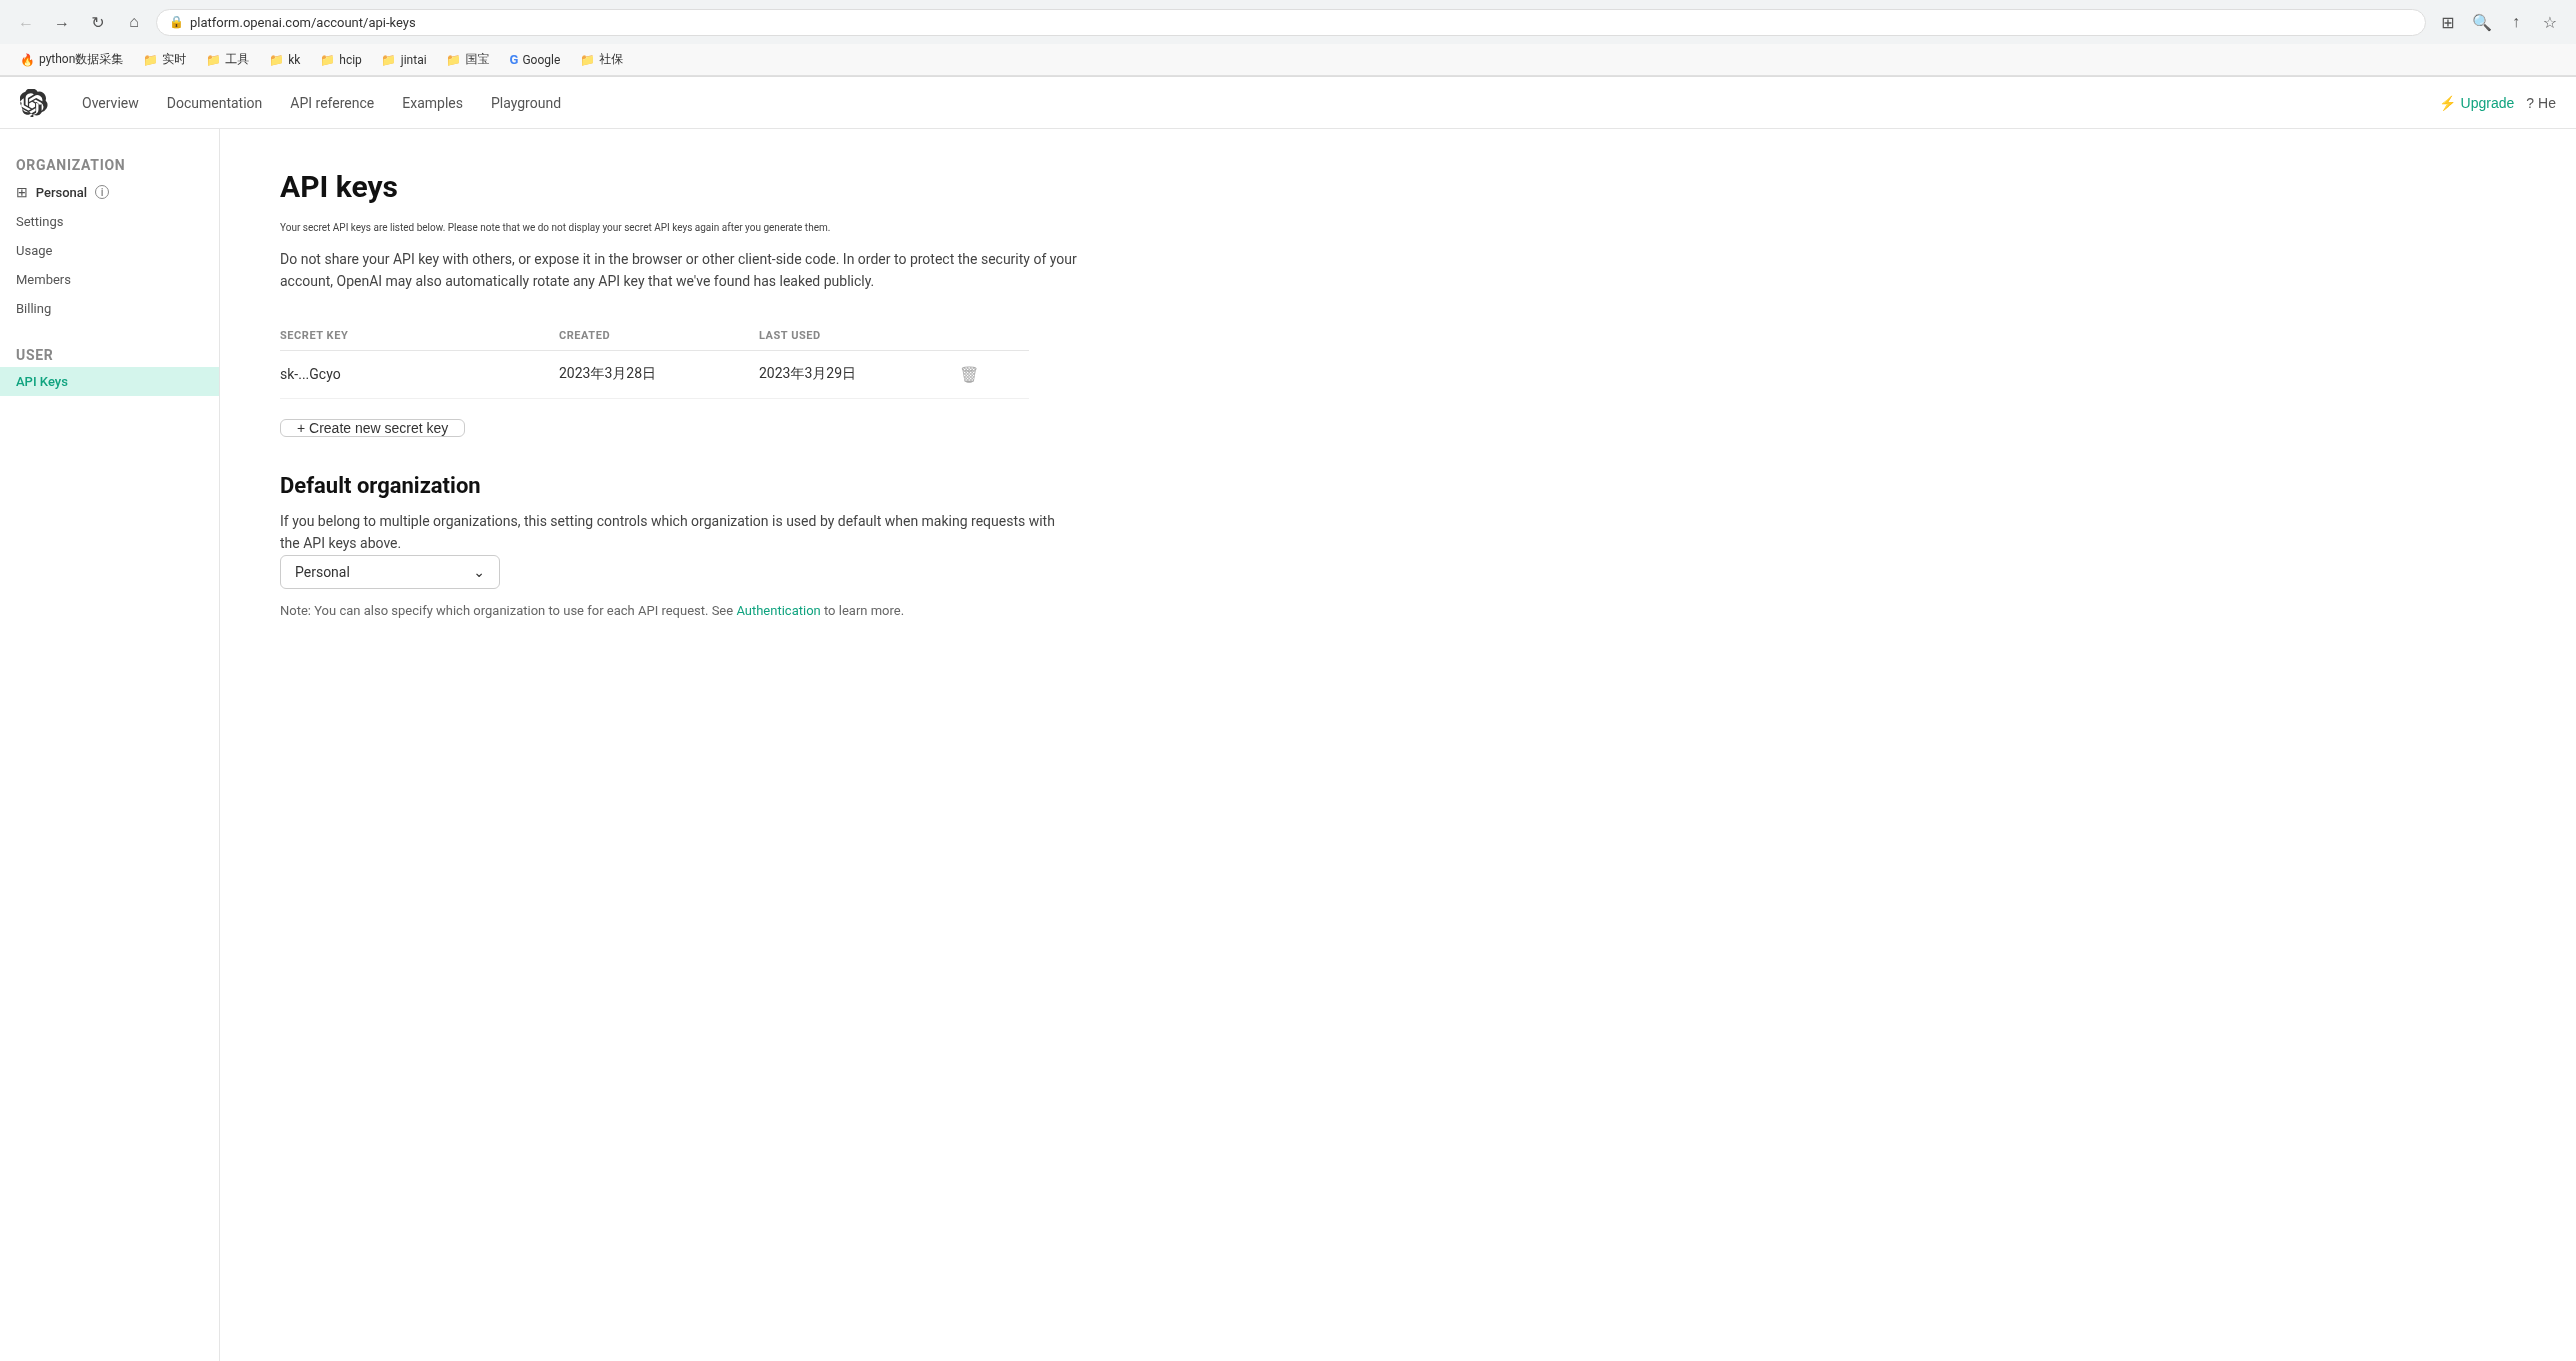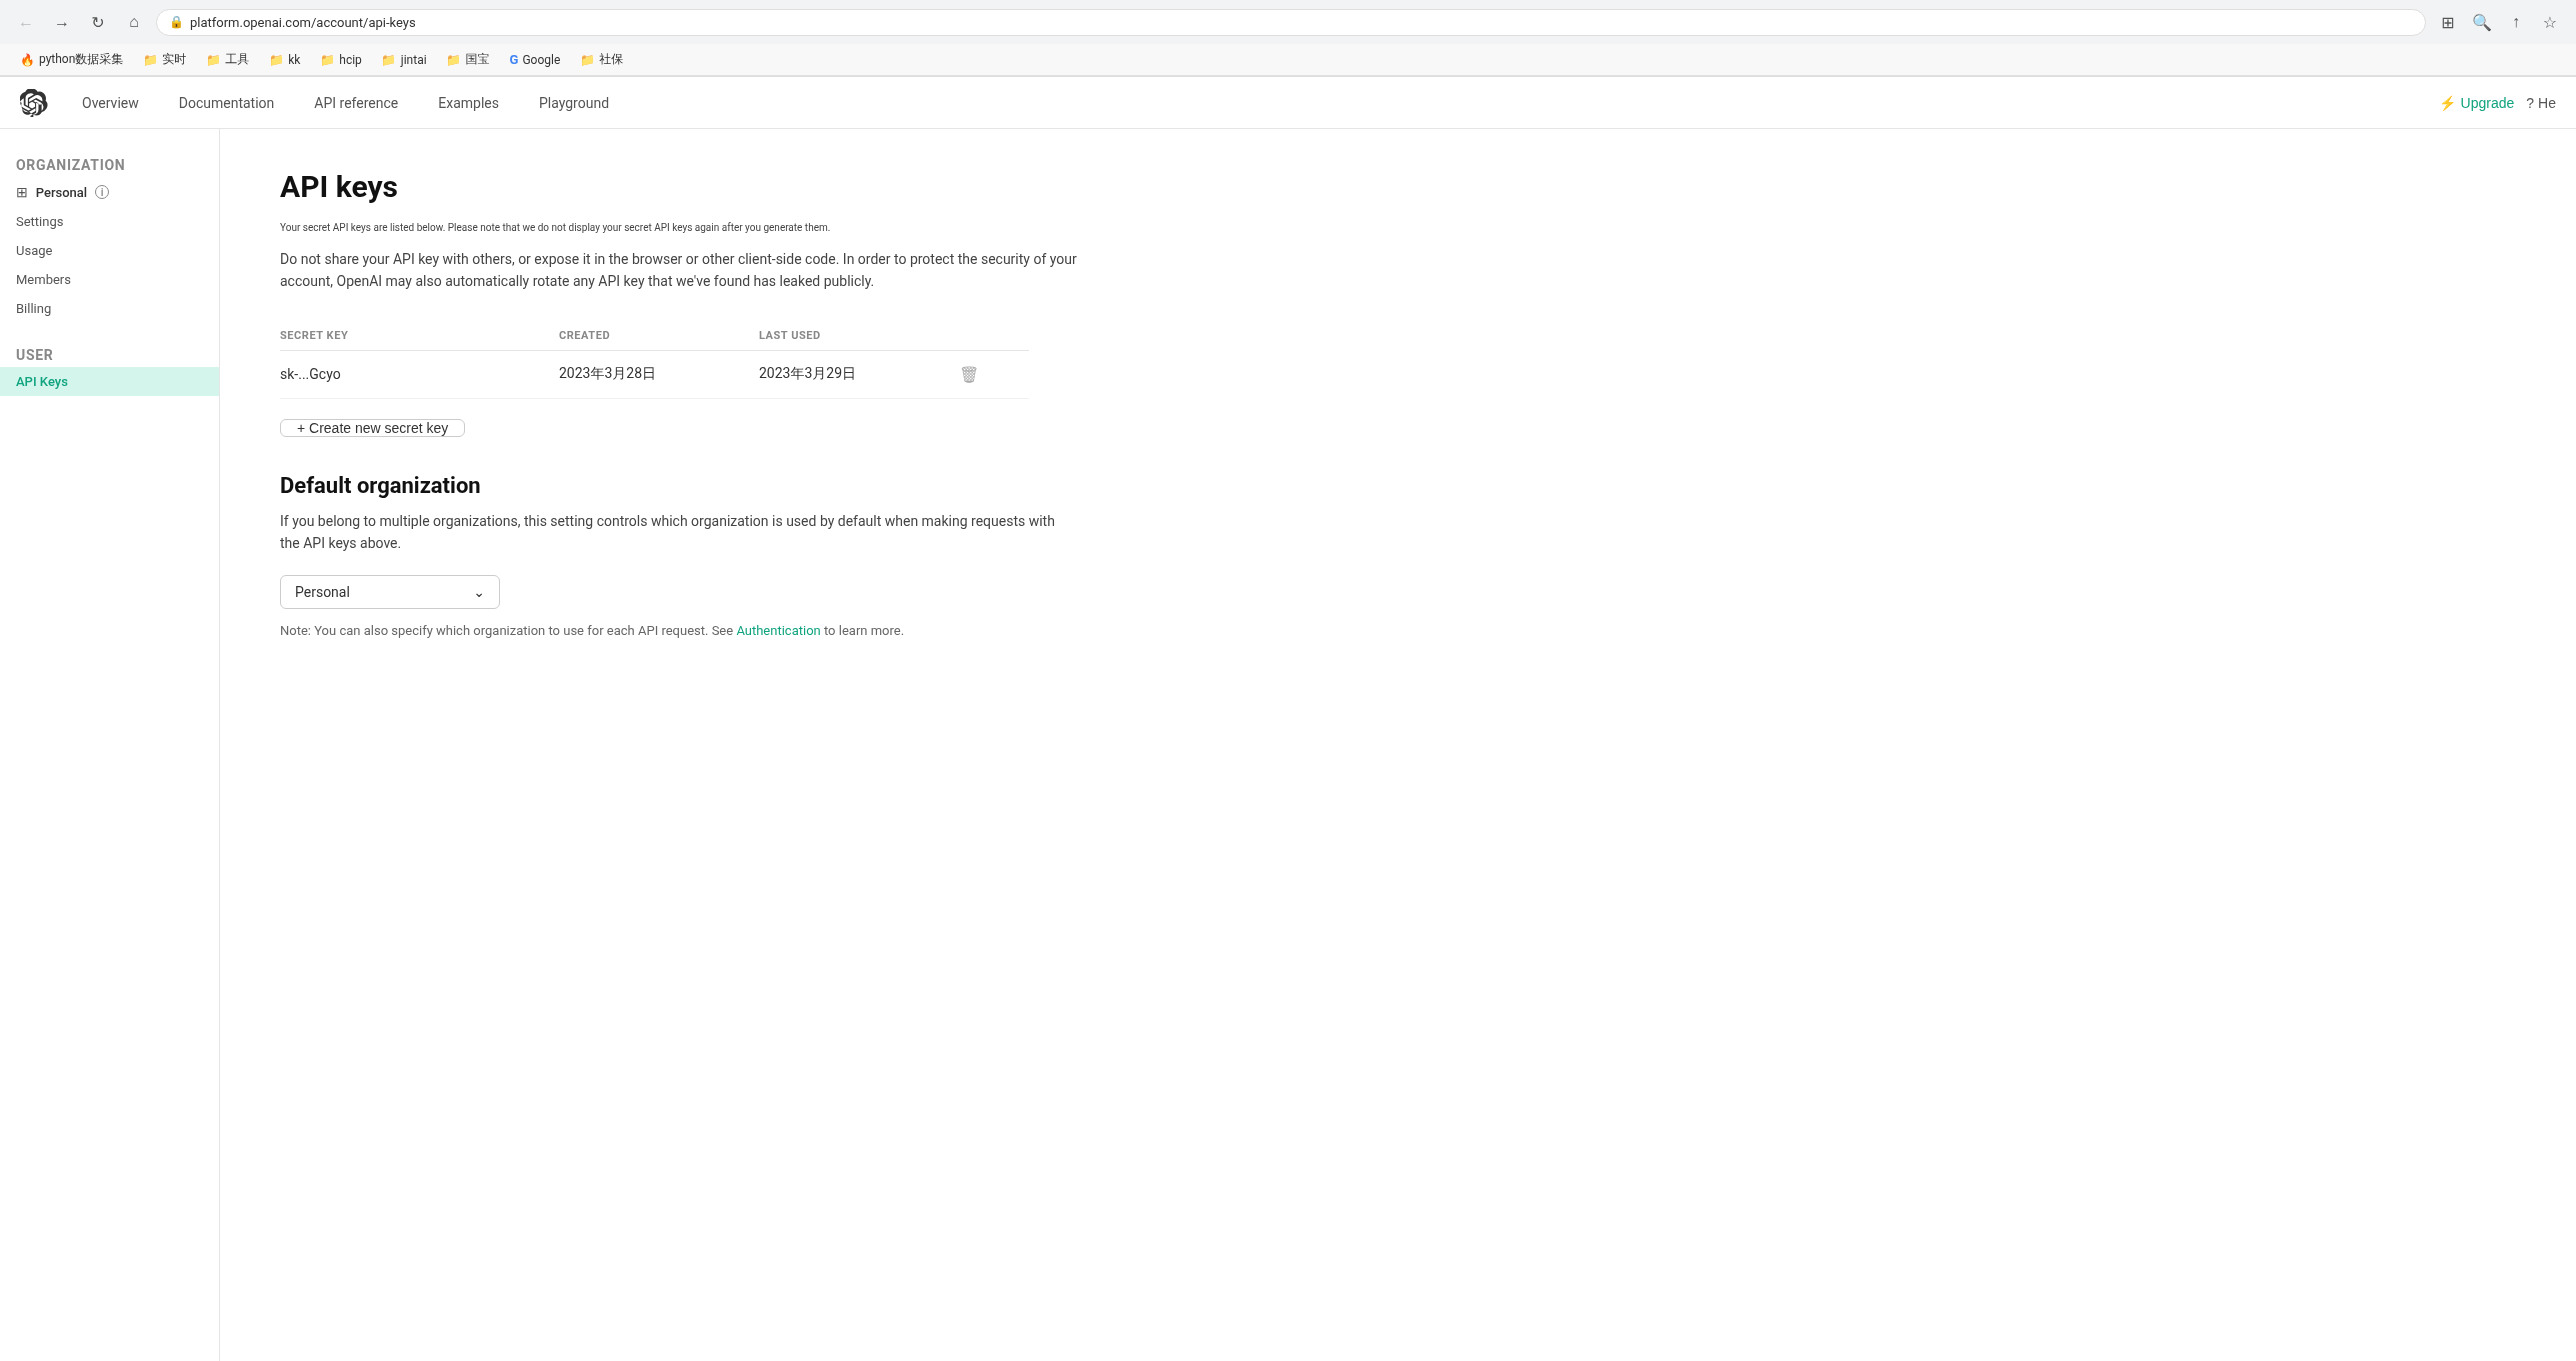--- a/index.html
+++ b/index.html
@@ -18,21 +18,21 @@
     .bookmarks-bar { display: flex; align-items: center; padding: 4px 12px; gap: 4px; font-size: 12px; border-bottom: 1px solid #e0e0e0; background: #f8f8f8; }
     .bookmark-item { display: flex; align-items: center; gap: 4px; padding: 3px 8px; border-radius: 4px; cursor: pointer; white-space: nowrap; }
     .bookmark-folder-icon { font-size: 12px; color: #f5a623; }
 
     
     .app-container { display: flex; flex-direction: column; height: calc(100vh - 70px); }
 
     
     .top-nav { display: flex; align-items: center; padding: 0 20px; height: 52px; border-bottom: 1px solid #e5e5e5; background: #fff; }
     .nav-logo { width: 32px; height: 32px; margin-right: 20px; }
-    .nav-links { display: flex; align-items: center; gap: 12px; justify-content: flex-end; }
+    .nav-links { display: flex; align-items: center; gap: 0; justify-content: flex-end; }
     .nav-link { padding: 8px 14px; border-radius: 6px; cursor: pointer; font-size: 14px; color: #555; text-decoration: none; border: none; background: transparent; }
     .nav-right { margin-left: auto; display: flex; align-items: center; gap: 12px; }
     .upgrade-btn { display: flex; align-items: center; gap: 4px; color: #10a37f; font-size: 14px; font-weight: 500; cursor: pointer; border: none; background: transparent; }
     .help-btn { display: flex; align-items: center; gap: 4px; color: #555; font-size: 14px; cursor: pointer; border: none; background: transparent; }
 
     
     .content-layout { display: flex; flex: 1; overflow: hidden; }
 
     
     .sidebar { width: 220px; min-width: 220px; border-right: 1px solid #e5e5e5; padding: 20px 0; overflow-y: auto; background: #fff; }
@@ -57,21 +57,21 @@
     .table-header-cell { font-size: 11px; font-weight: 700; color: #888; text-transform: uppercase; letter-spacing: 0.05em; }
     .table-row { display: grid; grid-template-columns: 279px 200px 200px 60px; padding: 14px 0; border-bottom: 1px solid #f0f0f0; align-items: center; }
     .table-cell { font-size: 14px; color: #333; }
     .delete-icon { color: #aaa; cursor: pointer; font-size: 16px; }
 
     
     .create-key-btn { display: inline-flex; align-items: center; gap: 6px; padding: 0 16px; border: 1px solid #ccc; border-radius: 6px; background: #fff; color: #333; font-size: 14px; cursor: pointer; margin-bottom: 36px; }
 
     
     .section-title-lg { font-size: 22px; font-weight: 700; color: #111; margin-bottom: 12px; }
-    .section-desc { font-size: 14px; color: #444; line-height: 1.6; margin-bottom: 20px; max-width: 798px; }
+    .section-desc { font-size: 14px; color: #444; line-height: 1.6; max-width: 798px; }
 
     
     .org-dropdown { display: flex; align-items: center; justify-content: space-between; width: 220px; padding: 8px 14px; border: 1px solid #ccc; border-radius: 6px; background: #fff; cursor: pointer; font-size: 14px; color: #333; }
 
     .note-text { font-size: 13px; color: #666; margin-top: 14px; max-width: 798px; }
     .note-link { color: #10a37f; text-decoration: none; cursor: pointer; }
 
     
     .openai-logo { width: 28px; height: 28px; }
   </style>

